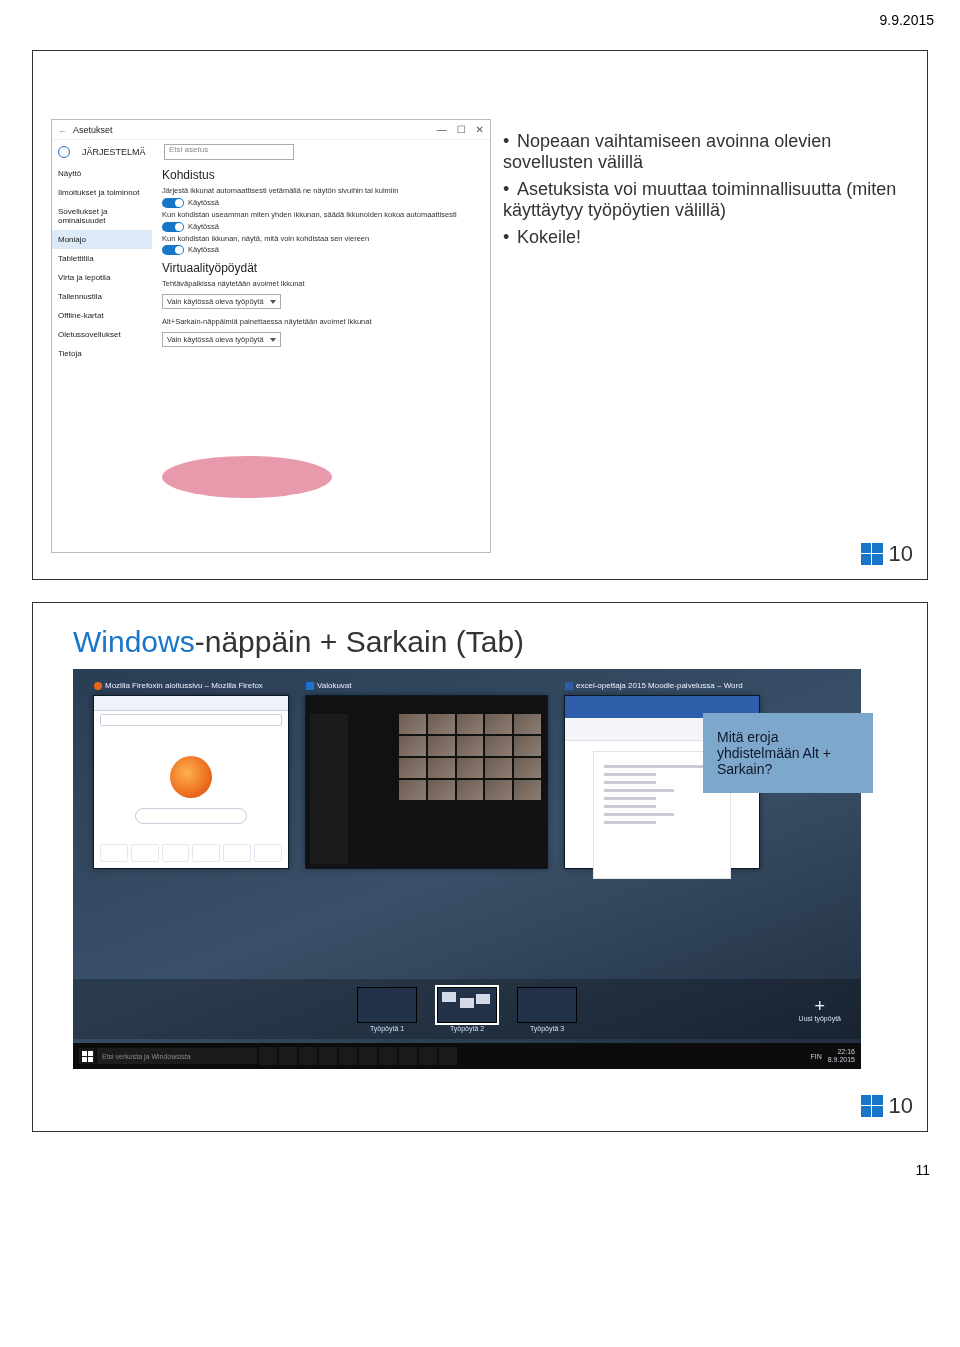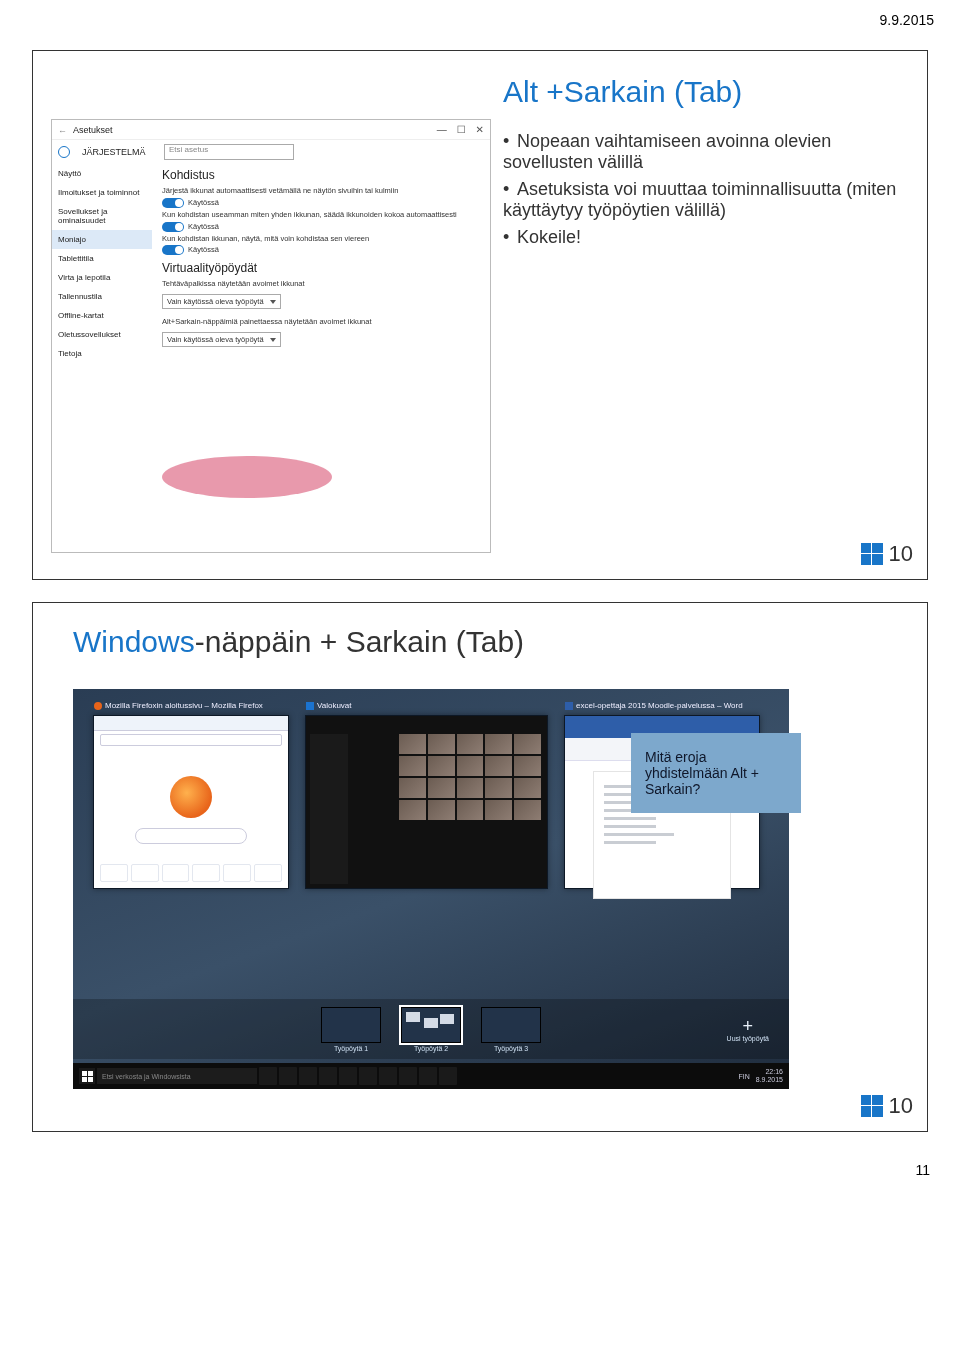--- a/index.html
+++ b/index.html
@@ -127,22 +127,22 @@
 
   
   .slide2-title {
     font-size: 30px; font-weight:400;
     position:absolute; top:22px; left:40px;
   }
   .slide2-title .blue { color:#1875c8; }
   .slide2-title .rest { color:#333; }
 
   .taskview {
-    position:absolute; top:86px; left:40px;
-    width: 716px; height: 400px;
+    position:absolute; top:66px; left:40px;
+    width: 788px; height: 400px;
     background: linear-gradient(160deg,#2a3d54 0%, #3a5068 50%, #1f2c3d 100%);
   }
   .tv-windows {
     display:flex; gap:16px; padding: 26px 20px 0 20px;
   }
   .tv-win {
     background:#fff; border:1px solid #0d1826; box-shadow: 0 0 6px rgba(0,0,0,.4);
     position:relative;
   }
   .tv-win .tv-label {
@@ -214,21 +214,20 @@
 
   .page-num { text-align:right; font-size:14px; padding: 8px 30px 20px 0;}
 </style>
 </head>
 <body>
 
 <div class="page-header">9.9.2015</div>
 
 <div class="slide-frame slide1">
 
-  <div class="slide1-title">Alt +Sarkain (Tab)</div>
 
   <div class="slide1-bullets">
     <div class="b"><span class="dot">•</span><span>Nopeaan vaihtamiseen avoinna olevien sovellusten välillä</span></div>
     <div class="b"><span class="dot">•</span><span>Asetuksista voi muuttaa toiminnallisuutta (miten käyttäytyy työpöytien välillä)</span></div>
     <div class="b"><span class="dot">•</span><span>Kokeile!</span></div>
   </div>
 
   <div class="settings-window">
     <div class="sw-titlebar">
       <span class="back">←</span>

